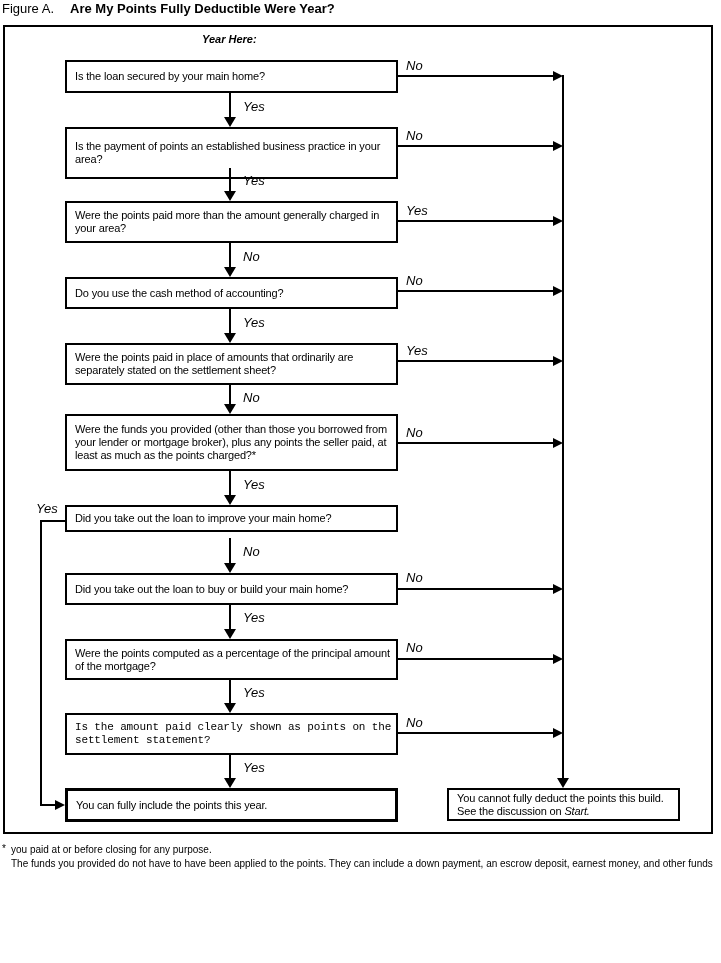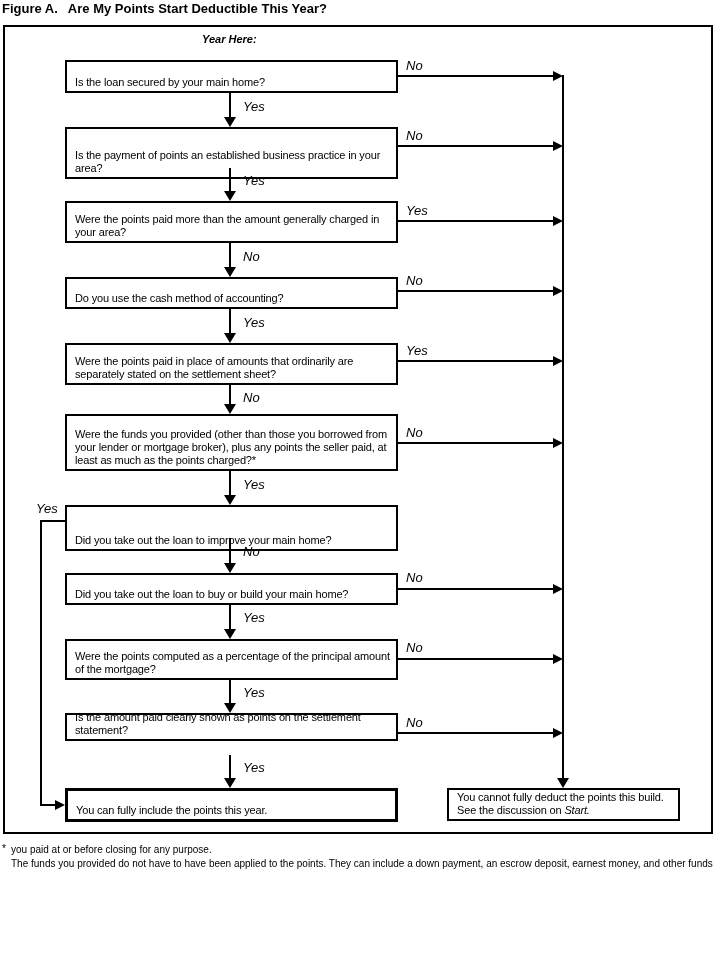--- a/index.html
+++ b/index.html
@@ -1,27 +1,27 @@
 <!DOCTYPE html>
 <html><head>
 <meta charset="utf-8">
 <style>
   html,body{margin:0;padding:0;background:#fff;}
   #page{
     position:relative;width:721px;height:963px;background:#fff;
     font-family:"Liberation Sans","DejaVu Sans",sans-serif;color:#000;overflow:hidden;
   }
   #title{position:absolute;left:2px;top:1px;font-size:13px;white-space:nowrap;}
-  #title .prefix{font-weight:bold;margin-right:10px;}
+  #title .prefix{font-weight:normal;margin-right:16px;}
   #title .main{font-weight:bold;}
   #flow-border{position:absolute;left:3px;top:25px;width:710px;height:809px;border:2px solid #000;box-sizing:border-box;}
   .start{position:absolute;left:202px;top:33px;font-size:11px;font-weight:bold;font-style:italic;}
   .box{
     position:absolute;left:65px;width:333px;box-sizing:border-box;
-    border:2px solid #000;background:#fff;display:flex;align-items:flex-end;
+    border:2px solid #000;background:#fff;display:flex;align-items:center;
     font-size:11px;line-height:13px;letter-spacing:-0.15px;
     padding:2px 4px 2px 8px;
   }
   .box.outcome-left{border-width:3px;}
   .box.outcome-right{left:447px;width:233px;}
   .hline,.vline{position:absolute;background:#000;}
   .hline{height:2px;}
   .vline{width:2px;}
   .arrow-right{position:absolute;width:0;height:0;border-top:5px solid transparent;border-bottom:5px solid transparent;border-left:10px solid #000;}
   .arrow-down{position:absolute;width:0;height:0;border-left:6px solid transparent;border-right:6px solid transparent;border-top:10px solid #000;}
@@ -30,21 +30,21 @@
   #footnote .marker{position:absolute;left:0;top:-1px;}
   #footnote .fline{padding-left:9px;white-space:nowrap;}
   .it{font-style:italic;}
 </style>
 </head>
 <body>
 
 <div id="page">
 
   <div id="title">
-    <span class="prefix">Figure A.</span><span class="main">Are My Points Start Deductible This Year?</span>
+    <span class="prefix">Figure A.</span><span class="main">Are My Points Fully Deductible Were Year?</span>
   </div>
 
   <div id="flow-border"></div>
 
   <div class="start">Year Here:</div>
 
   <div class="box" style="top:60px;height:33px;">
       <span>Is the loan secured by your main home?</span>
     </div>
   <div class="box" style="top:127px;height:52px;">
@@ -55,30 +55,30 @@
     </div>
   <div class="box" style="top:277px;height:32px;">
       <span>Do you use the cash method of accounting?</span>
     </div>
   <div class="box" style="top:343px;height:42px;">
       <span>Were the points paid in place of amounts that ordinarily are separately stated on the settlement sheet?</span>
     </div>
   <div class="box" style="top:414px;height:57px;">
       <span>Were the funds you provided (other than those you borrowed from your lender or mortgage broker), plus any points the seller paid, at least as much as the points charged?*</span>
     </div>
-  <div class="box" style="top:505px;height:46px;">
+  <div class="box" style="top:505px;height:27px;">
       <span>Did you take out the loan to improve your main home?</span>
     </div>
   <div class="box" style="top:573px;height:32px;">
       <span>Did you take out the loan to buy or build your main home?</span>
     </div>
   <div class="box" style="top:639px;height:41px;">
       <span>Were the points computed as a percentage of the principal amount of the mortgage?</span>
     </div>
-  <div class="box" style="top:713px;height:28px;">
+  <div class="box" style="top:713px;height:42px;font-family:Liberation Mono, monospace;">
       <span>Is the amount paid clearly shown as points on the settlement statement?</span>
     </div>
 
   <div class="box outcome-left" style="top:788px;height:34px;">
     <span>You can fully include the points this year.</span>
   </div>
   <div class="box outcome-right" style="top:788px;height:33px;">
     <span><span>You cannot fully deduct the points this build. See the discussion on </span><span class="it">Start.</span></span>
   </div>
 

